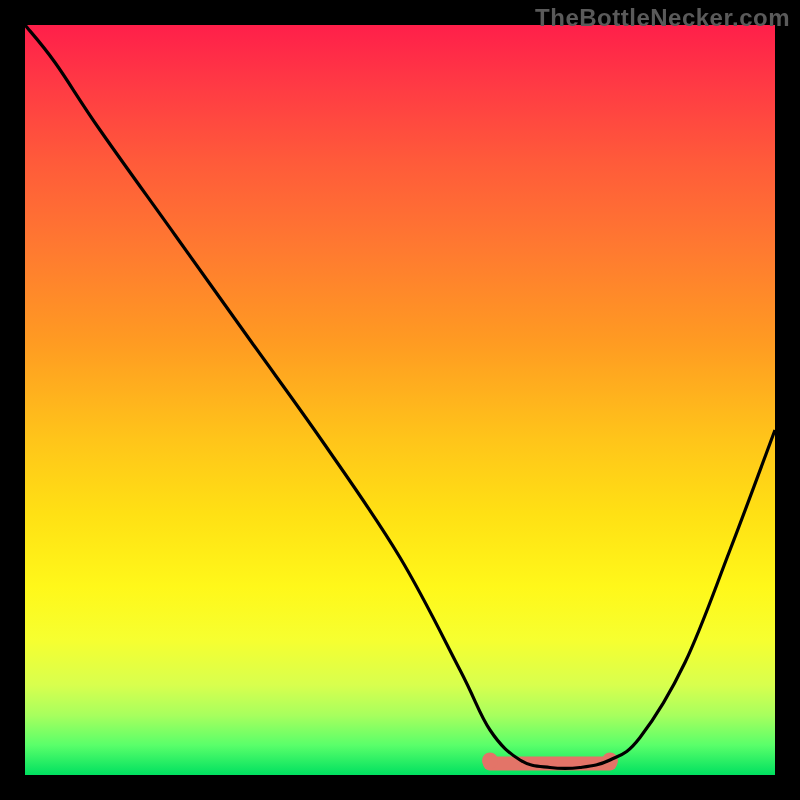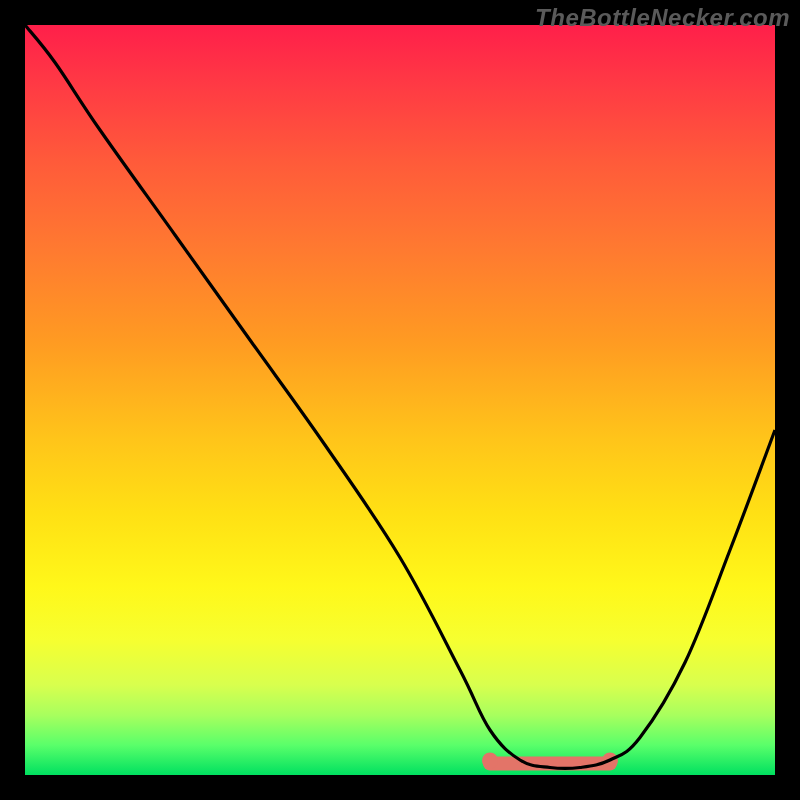--- a/index.html
+++ b/index.html
@@ -19,21 +19,20 @@
   }
   .watermark {
     position: absolute;
     top: 4px;
     right: 10px;
     color: #5a5a5a;
     font-size: 24px;
     font-weight: 600;
     letter-spacing: 0.5px;
     z-index: 10;
-    font-style: italic;
   }
   
   .plot {
     position: absolute;
     left: 25px;
     top: 25px;
     width: 750px;
     height: 750px;
     
     background: linear-gradient(to bottom,

